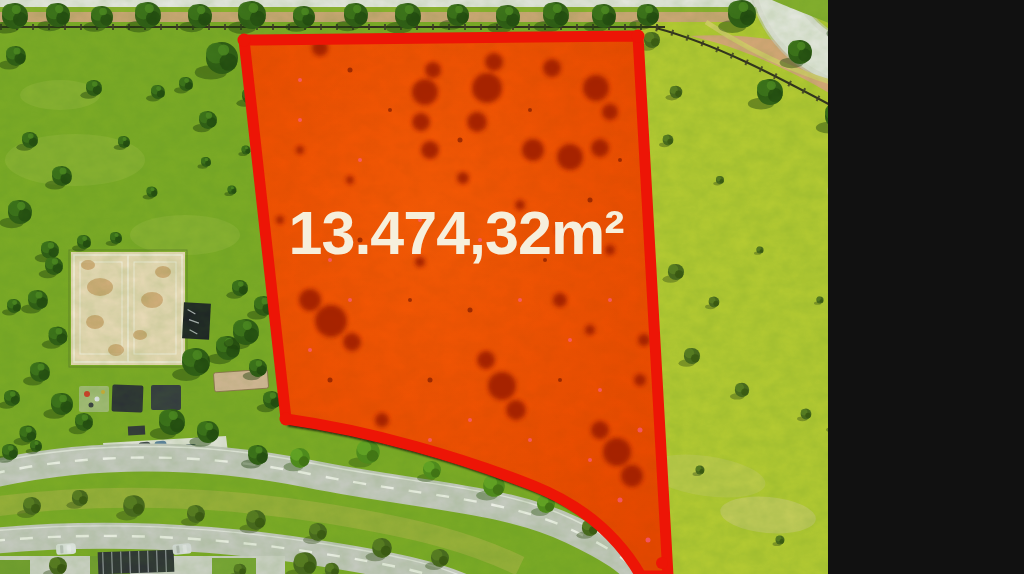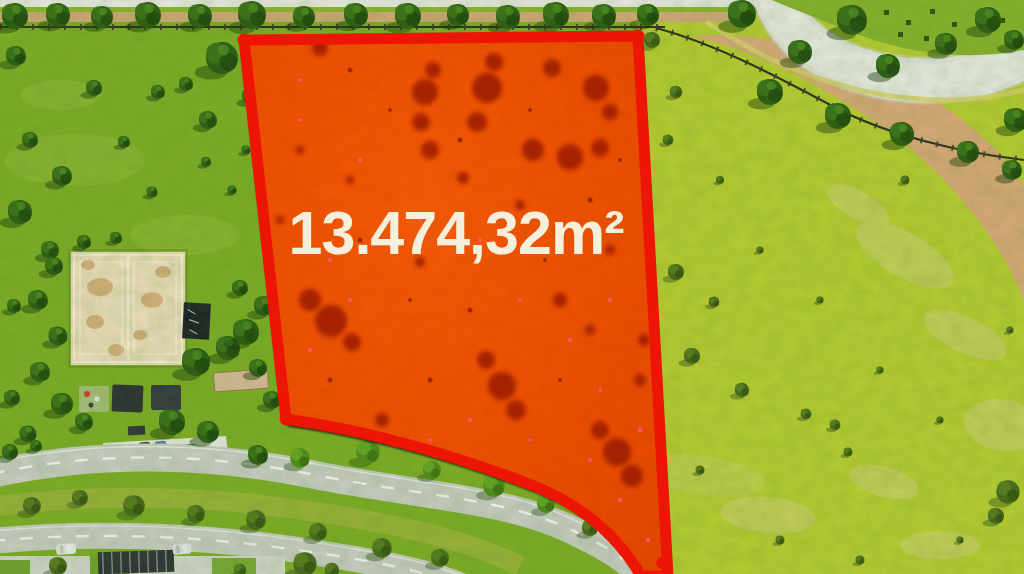--- a/index.html
+++ b/index.html
@@ -9,21 +9,21 @@
     --label-text:#f6efdc;
     --grass-left:#7dac26;
     --grass-right:#b7cc33;
     --road-surface:#c9ccc5;
     --sand-court:#ecdcba;
     --bare-earth:#d9a87a;
     --tree-dark:#2c5a14;
     --shadow:#0a0a08;
   }
   html,body{margin:0;padding:0;background:#111;}
-  .stage{width:1024px;height:574px;overflow:hidden;position:relative;}
+  .stage{width:828px;height:574px;overflow:hidden;position:relative;}
   svg{display:block;}
   .base-left{fill:var(--grass-left);}
   .base-right{fill:var(--grass-right);}
   .road{stroke:var(--road-surface);fill:none;}
   .road-edge{stroke:#f0f1ec;fill:none;}
   .road-dash{stroke:#f4f5f0;fill:none;}
   .court{fill:var(--sand-court);}
   .court-line{fill:none;stroke:#f7f2e2;}
   .earth{fill:var(--bare-earth);}
   .fence{stroke:#2e2b1d;fill:none;}

